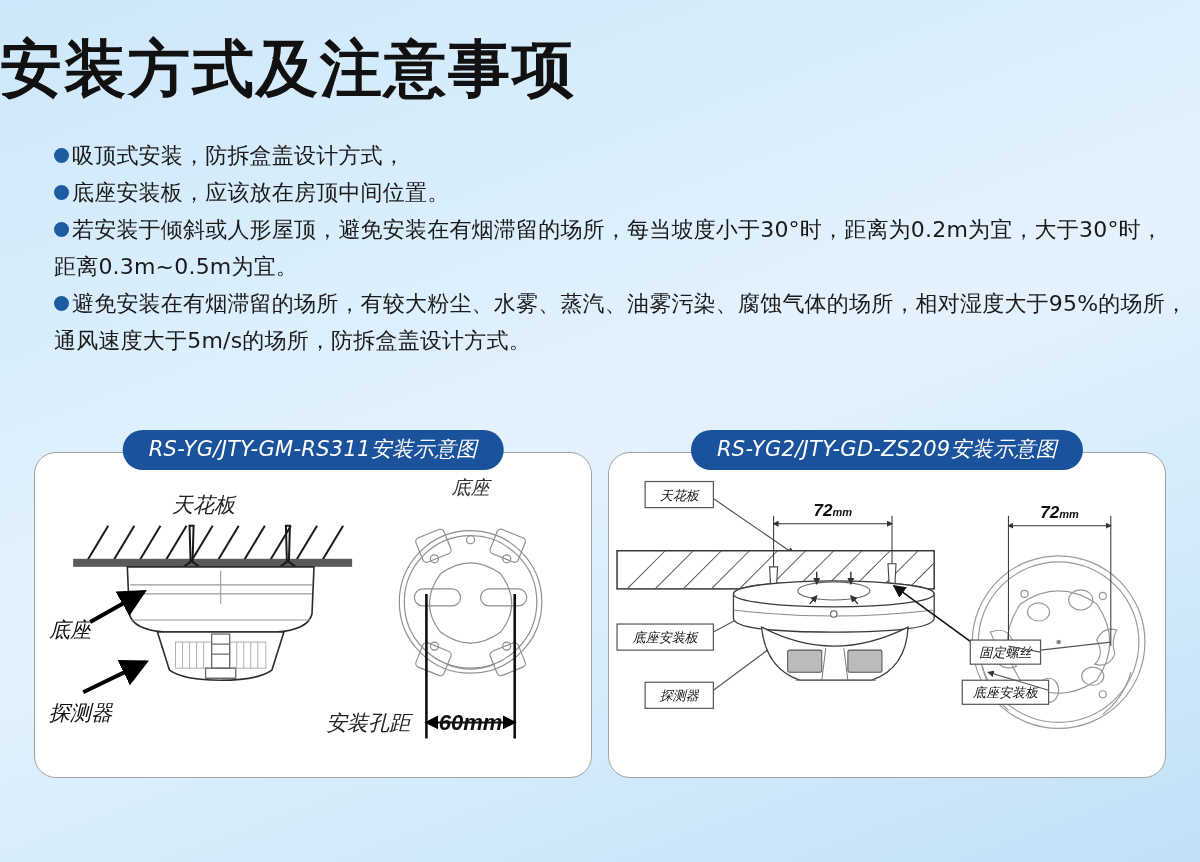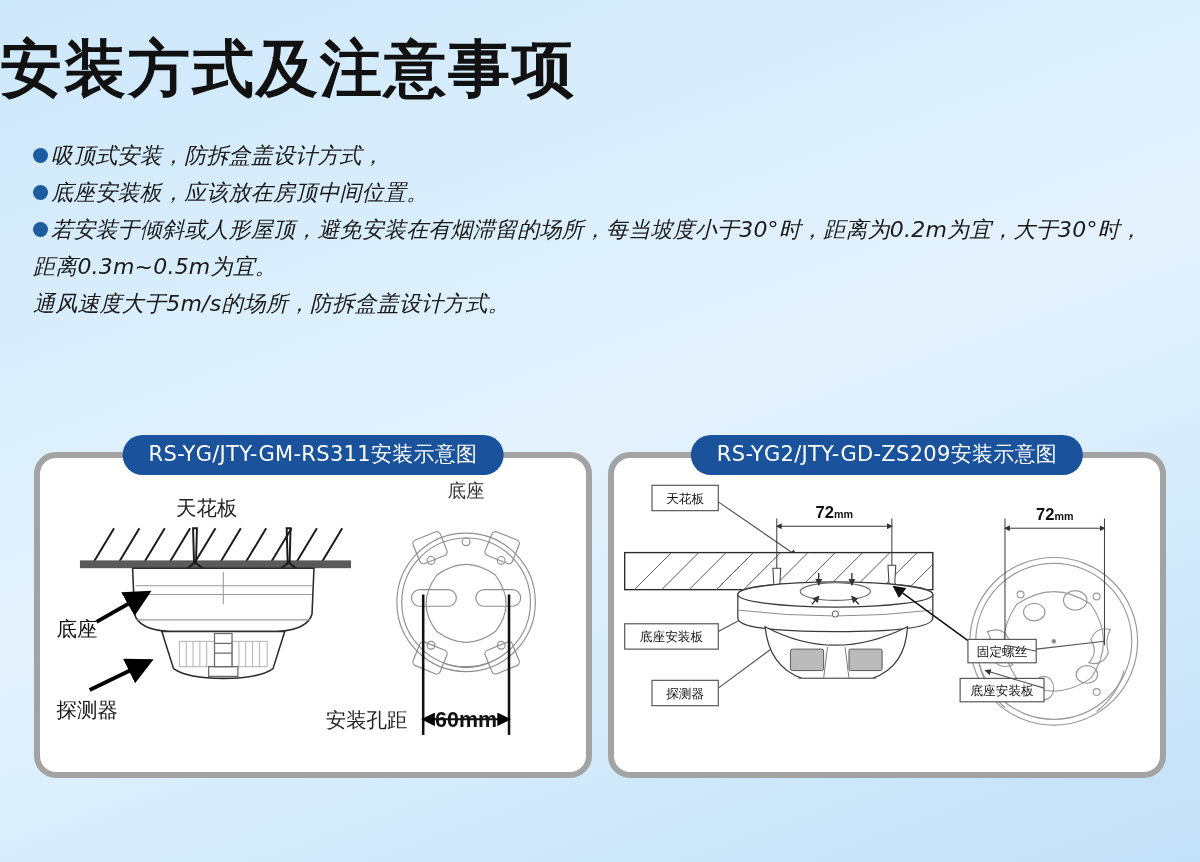--- a/index.html
+++ b/index.html
@@ -25,24 +25,23 @@
     color: #111111;
     letter-spacing: 2px;
     padding-top: 36px;
     line-height: 1.05;
     white-space: nowrap;
   }
 
   
   .notes {
     margin-top: 36px;
-    padding-left: 33px;
+    padding-left: 54px;
     padding-right: 24px;
     color: #1a1a1a;
-    font-style: italic;
   }
 
   .note-line {
     font-size: 22px;
     line-height: 37px;
     letter-spacing: 0.2px;
     display: flex;
     align-items: flex-start;
     white-space: nowrap;
   }
@@ -71,22 +70,23 @@
     width: 1132px;
     height: 326px;
     display: flex;
     gap: 16px;
   }
 
   .panel {
     position: relative;
     flex: 1 1 0;
     background: #ffffff;
-    border: 6px solid #a3a3a3;
+    border: 1px solid #a3a3a3;
     border-radius: 22px;
+    font-style: italic;
   }
 
   .panel-tab {
     position: absolute;
     top: -23px;
     left: 50%;
     transform: translateX(-50%);
     background: #1a539b;
     color: #ffffff;
     font-size: 21px;
@@ -128,20 +128,24 @@
 
   <div class="note-line">
     <span class="bullet-dot"></span>
     <span class="note-text cjk">若安装于倾斜或人形屋顶，避免安装在有烟滞留的场所，每当坡度小于30°时，距离为0.2m为宜，大于30°时，</span>
   </div>
 
   <div class="note-line cont">
     <span class="note-text cjk">距离0.3m~0.5m为宜。</span>
   </div>
 
+  <div class="note-line">
+    <span class="bullet-dot"></span>
+    <span class="note-text cjk">避免安装在有烟滞留的场所，有较大粉尘、水雾、蒸汽、油雾污染、腐蚀气体的场所，相对湿度大于95%的场所，</span>
+  </div>
 
   <div class="note-line cont">
     <span class="note-text cjk">通风速度大于5m/s的场所，防拆盒盖设计方式。</span>
   </div>
 
 </div>
 
 <div class="panels">
 
   <div class="panel">

